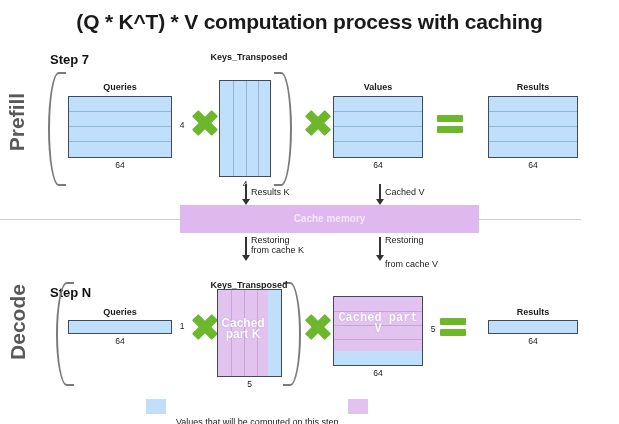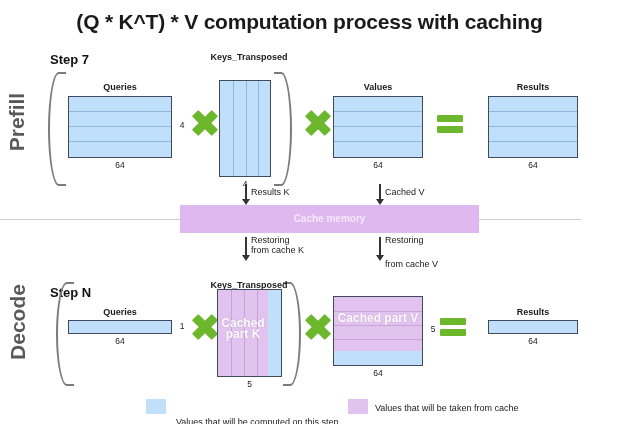--- a/index.html
+++ b/index.html
@@ -324,35 +324,34 @@
 
   <div class="op-x" style="left:303px; top:312px; width:30px; height:30px;"></div>
 
   <div class="abs cap" style="left:333px; top:304px; width:90px;">Values</div>
   <div class="matrix" style="left:333px; top:296px; width:90px; height:70px;">
     <div class="cell-purple" style="left:0; top:0; right:0; bottom:14px;"></div>
     <div class="cell-blue" style="left:0; right:0; bottom:0; height:14px;"></div>
     <div class="sep-purple-h" style="top:14px;"></div>
     <div class="sep-purple-h" style="top:28px;"></div>
     <div class="sep-purple-h" style="top:42px;"></div>
-    <div class="matrix-inner-label" style="top:16px;">Cached part V</div>
+    <div class="matrix-inner-label" style="top:16px;font-family:Liberation Mono, monospace;">Cached part V</div>
   </div>
   <div class="abs dim" style="left:333px; top:368px; width:90px;">64</div>
   <div class="abs dim" style="left:426px; top:324px; width:14px;">5</div>
 
   <div class="op-eq" style="left:440px; top:318px; width:26px; height:18px;">
     <span class="a"></span>
       <span class="b"></span>
   </div>
 
   <div class="abs cap" style="left:488px; top:307px; width:90px;">Results</div>
   <div class="matrix" style="left:488px; top:320px; width:90px; height:14px;"></div>
   <div class="abs dim" style="left:488px; top:336px; width:90px;">64</div>
   <div class="abs dim" style="left:582px; top:321px; width:14px;">1</div>
 
   <div class="legend-swatch" style="left:146px; top:399px; background:#bfdffa;"></div>
   <div class="legend-text" style="left:176px; top:417px;">Values that will be computed on this step</div>
 
   <div class="legend-swatch" style="left:348px; top:399px; background:#e2c2ee;"></div>
-  <div class="legend-text" style="left:375px; top:403px;">Values that will be taken from cache</div>
 
 
 </div>
 
 </body></html>

